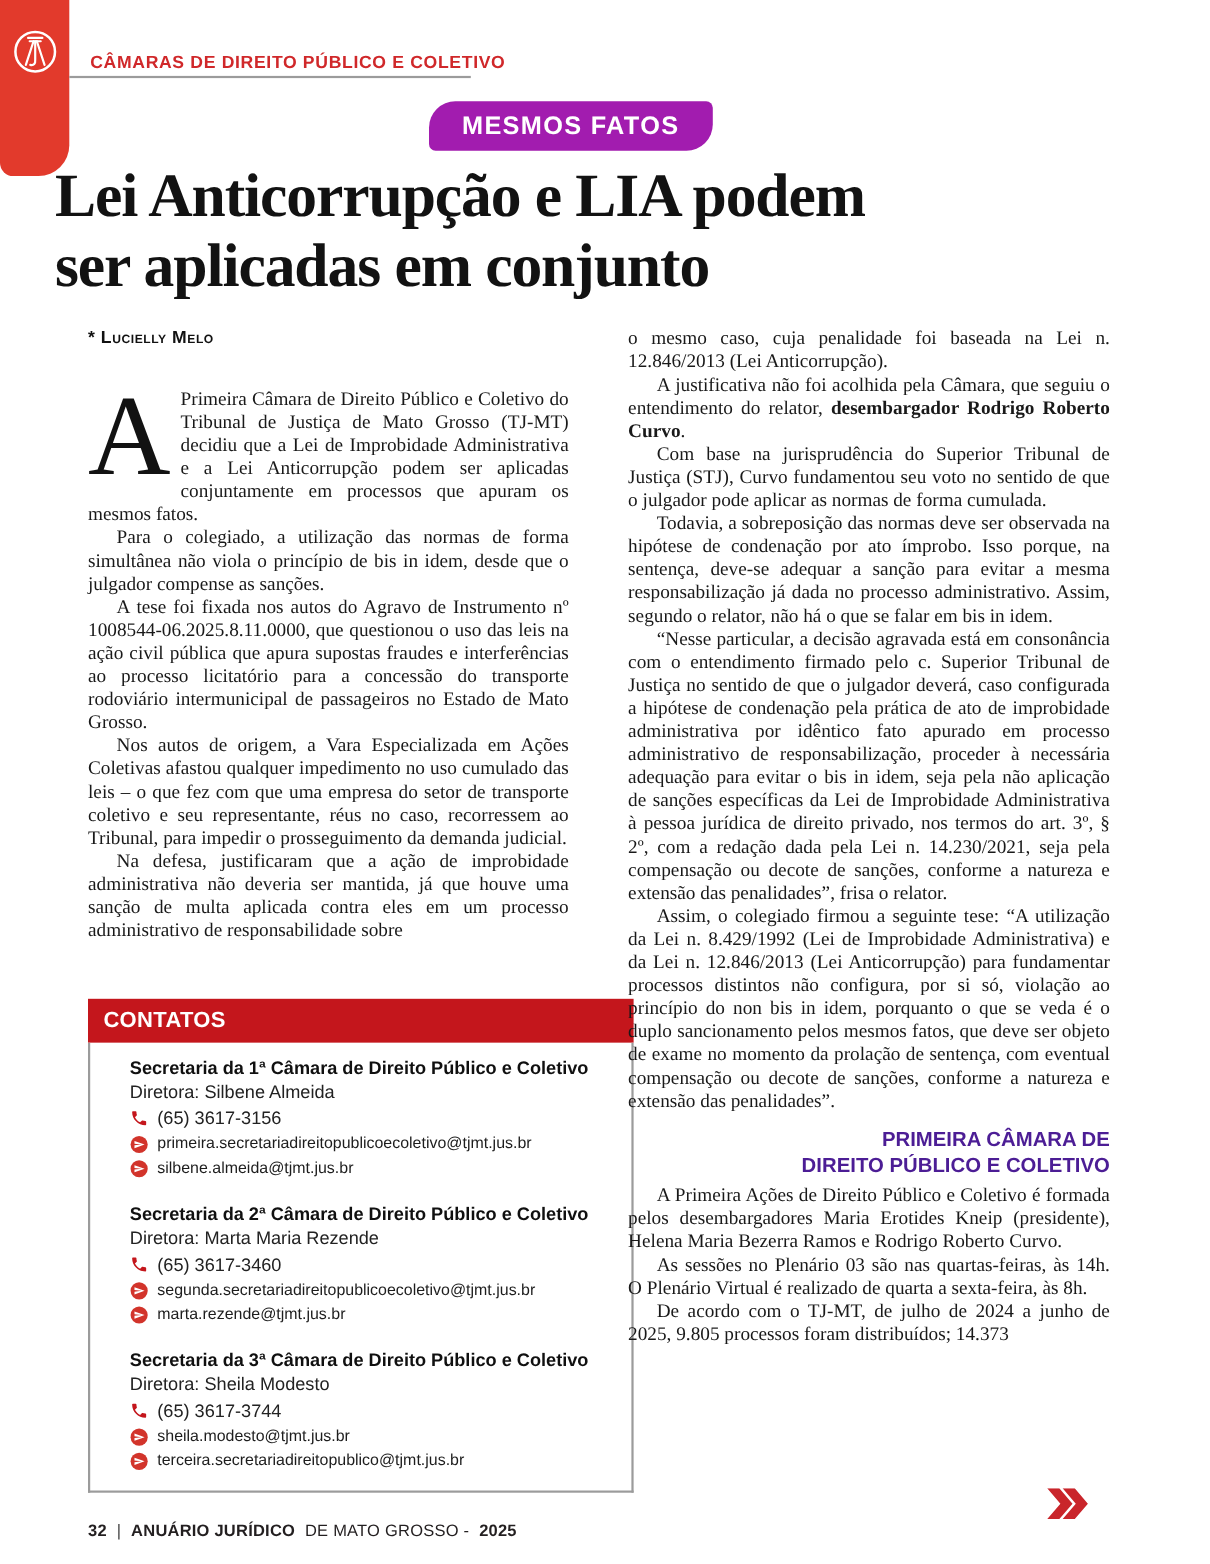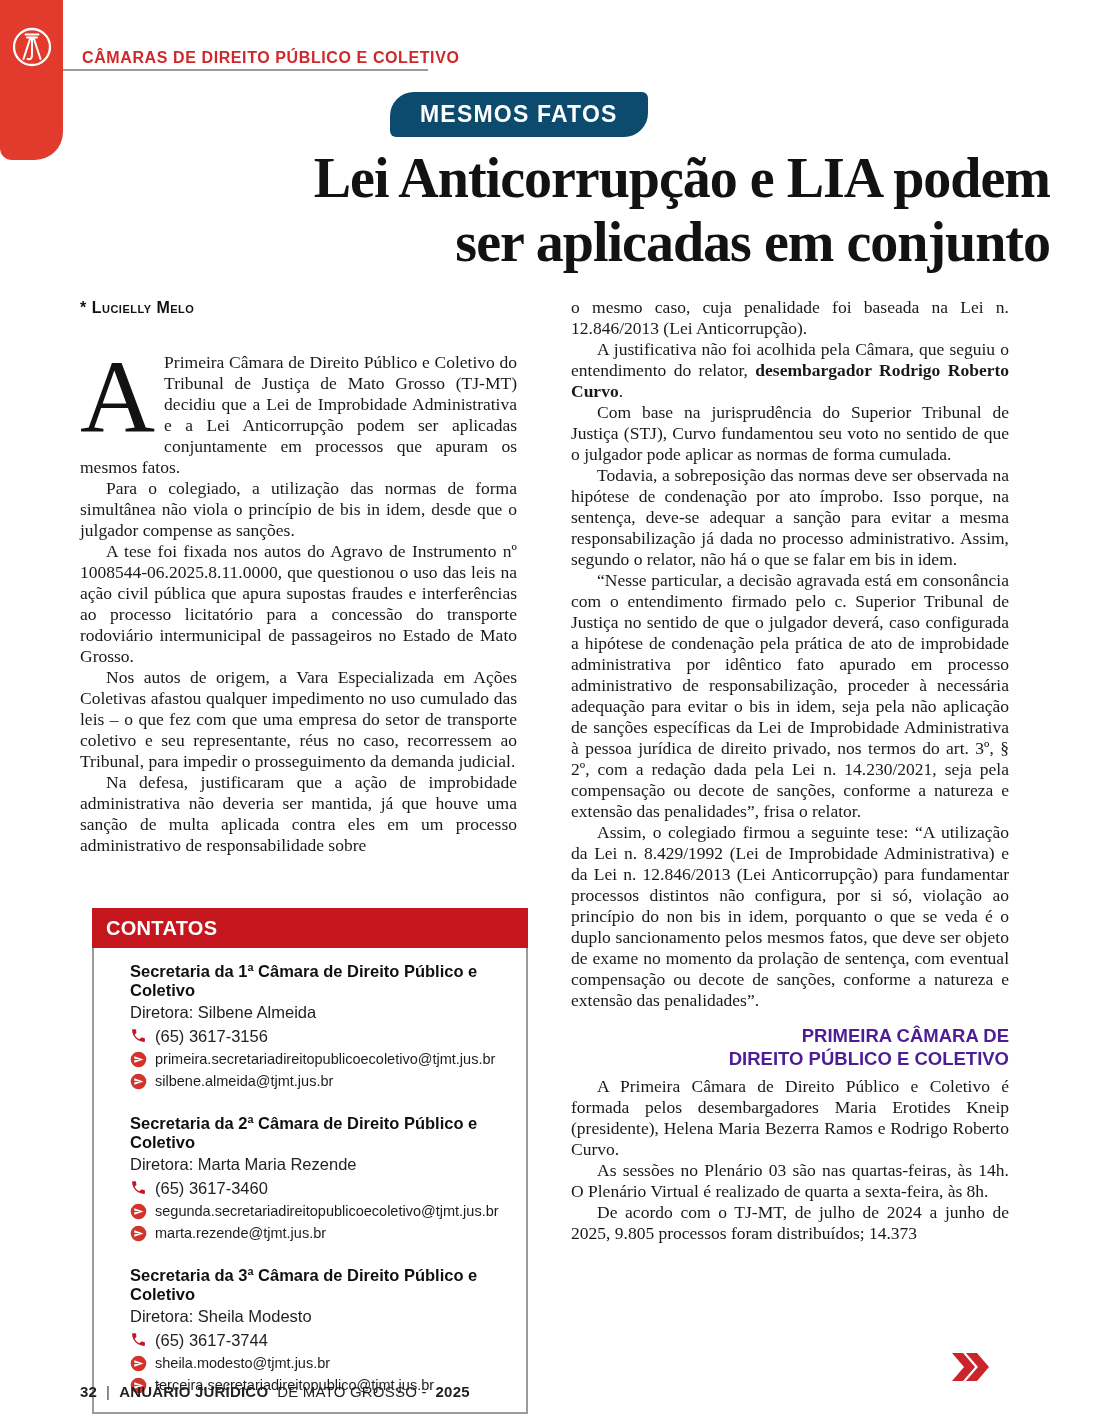--- a/index.html
+++ b/index.html
@@ -28,31 +28,31 @@
     letter-spacing: 0.6px;
   }
   .header-rule {
     position: absolute; left: 63px; top: 69px;
     width: 365px; height: 2px; background: #9B9B9B;
   }
 
   .badge {
     position: absolute; left: 390px; top: 92px;
     height: 45px; min-width: 227px;
-    background: #0c4a6e; color: #ffffff;
+    background: #a21caf; color: #ffffff;
     font-weight: 700; font-size: 23px; letter-spacing: 1.2px;
     display: flex; align-items: center; justify-content: center;
     padding: 0 30px;
     border-radius: 24px 6px 24px 6px;
   }
 
   
   .title {
     position: absolute; left: 50px; top: 146px; width: 1000px;
-    text-align: right;
+    text-align: left;
     font-family: "Liberation Serif", serif;
     font-weight: 700; font-size: 56px; line-height: 1.15;
     letter-spacing: -1px; color: #121212;
   }
   .byline {
     position: absolute; left: 80px; top: 299px;
     font-weight: 700; font-size: 16px;
     font-variant: small-caps; letter-spacing: 0.5px; color: #111;
   }
 
@@ -77,21 +77,21 @@
   }
 
   .subhead {
     font-family: "Liberation Sans", sans-serif;
     font-weight: 700; font-size: 18.5px; line-height: 1.22;
     text-align: right; color: #4c1d95;
     margin: 14px 0 6px 0;
   }
 
   
-  .contacts { position: absolute; left: 92px; top: 908px; width: 436px; }
+  .contacts { position: absolute; left: 80px; top: 908px; width: 496px; }
   .contacts-header {
     background: #C4161C; color: #ffffff;
     font-weight: 700; font-size: 20px; letter-spacing: 0.3px;
     padding: 9px 14px; height: 40px;
   }
   .contacts-body {
     border: 2px solid #9b9b9b; border-top: none;
     background: #fff;
     padding: 14px 12px 12px 12px;
   }
@@ -239,21 +239,21 @@
   </div>
 
   <div class="col col-right">
     <p>o mesmo caso, cuja penalidade foi baseada na Lei n. 12.846/2013 (Lei Anticorrupção).</p>
     <p class="indent"><span>A justificativa não foi acolhida pela Câmara, que seguiu o entendimento do relator, </span><b>desembargador Rodrigo Roberto Curvo</b><span>.</span></p>
     <p class="indent">Com base na jurisprudência do Superior Tribunal de Justiça (STJ), Curvo fundamentou seu voto no sentido de que o julgador pode aplicar as normas de forma cumulada.</p>
     <p class="indent">Todavia, a sobreposição das normas deve ser observada na hipótese de condenação por ato ímprobo. Isso porque, na sentença, deve-se adequar a sanção para evitar a mesma responsabilização já dada no processo administrativo. Assim, segundo o relator, não há o que se falar em bis in idem.</p>
     <p class="indent">“Nesse particular, a decisão agravada está em consonância com o entendimento firmado pelo c. Superior Tribunal de Justiça no sentido de que o julgador deverá, caso configurada a hipótese de condenação pela prática de ato de improbidade administrativa por idêntico fato apurado em processo administrativo de responsabilização, proceder à necessária adequação para evitar o bis in idem, seja pela não aplicação de sanções específicas da Lei de Improbidade Administrativa à pessoa jurídica de direito privado, nos termos do art. 3º, § 2º, com a redação dada pela Lei n. 14.230/2021, seja pela compensação ou decote de sanções, conforme a natureza e extensão das penalidades”, frisa o relator.</p>
     <p class="indent">Assim, o colegiado firmou a seguinte tese: “A utilização da Lei n. 8.429/1992 (Lei de Improbidade Administrativa) e da Lei n. 12.846/2013 (Lei Anticorrupção) para fundamentar processos distintos não configura, por si só, violação ao princípio do non bis in idem, porquanto o que se veda é o duplo sancionamento pelos mesmos fatos, que deve ser objeto de exame no momento da prolação de sentença, com eventual compensação ou decote de sanções, conforme a natureza e extensão das penalidades”.</p>
     <div class="subhead"><span>PRIMEIRA CÂMARA DE</span><br><span>DIREITO PÚBLICO E COLETIVO</span></div>
-    <p class="indent">A Primeira Câmara de Direito Público e Coletivo é formada pelos desembargadores Maria Erotides Kneip (presidente), Helena Maria Bezerra Ramos e Rodrigo Roberto Curvo.</p>
+    <p class="indent">A Primeira Ações de Direito Público e Coletivo é formada pelos desembargadores Maria Erotides Kneip (presidente), Helena Maria Bezerra Ramos e Rodrigo Roberto Curvo.</p>
     <p class="indent">As sessões no Plenário 03 são nas quartas-feiras, às 14h. O Plenário Virtual é realizado de quarta a sexta-feira, às 8h.</p>
     <p class="indent">De acordo com o TJ-MT, de julho de 2024 a junho de 2025, 9.805 processos foram distribuídos; 14.373</p>
   </div>
 
   <svg class="chevrons" width="40" height="28" viewBox="0 0 40 28">
     <polygon fill="#C9252B" points="1,0 12,0 24,14 12,28 1,28 13,14"></polygon>
     <polygon fill="#C9252B" points="15,0 26,0 38,14 26,28 15,28 27,14"></polygon>
   </svg>
 
   <div class="footer">

